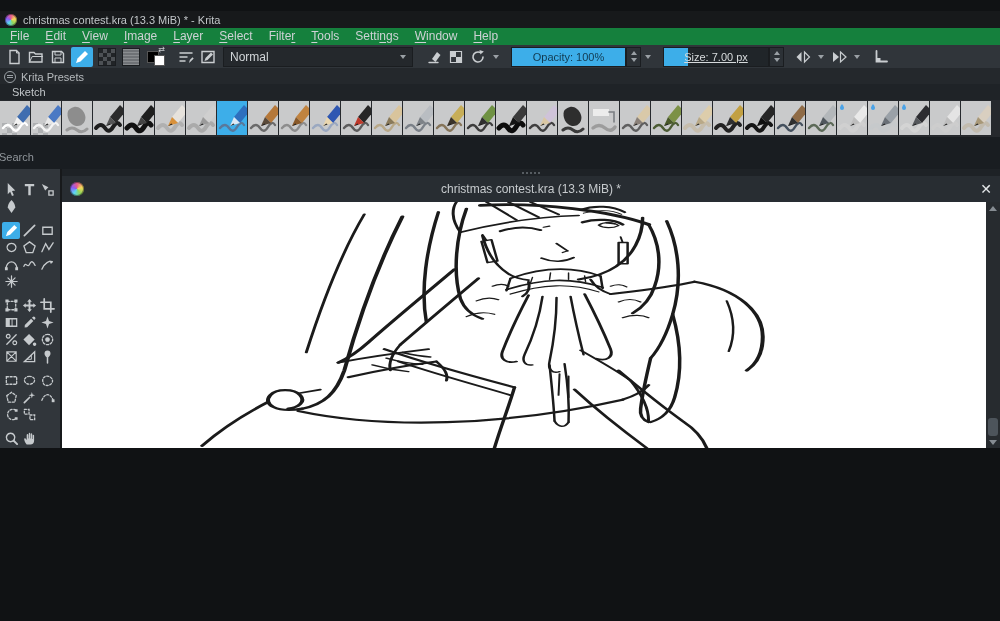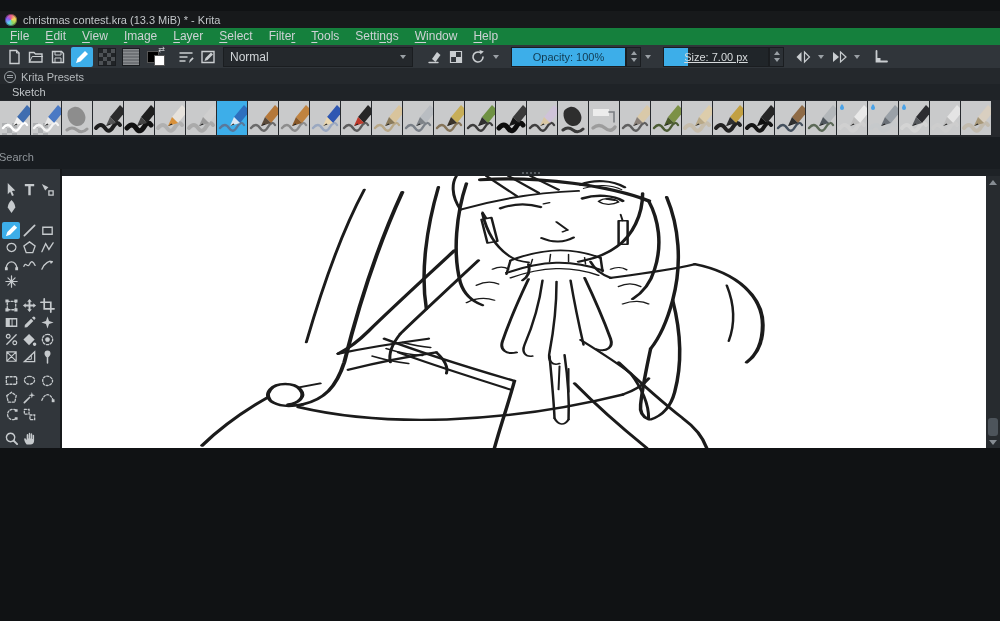--- a/index.html
+++ b/index.html
@@ -779,20 +779,25 @@
     <div class="subarea">
       <div class="handle-row">
         <span class="handle-dots">
             <i></i>
             <i></i>
             <i></i>
             <i></i>
             <i></i>
           </span>
       </div>
+      <div class="subtitle">
+        <span class="krita-logo" style="width:14px;height:14px;z-index:1;"></span>
+        <span class="title">christmas contest.kra (13.3 MiB) *</span>
+        <span class="close">✕</span>
+      </div>
       <div class="canvas-wrap">
         <div class="canvas">
           <svg id="artwork" viewBox="0 0 923 438" preserveAspectRatio="none">
               <path d="M418 6 C478 0 548 16 586 40" fill="none" stroke="#1b1b1b" stroke-width="5" stroke-linecap="round" stroke-linejoin="round"></path>
               <path d="M398 54 C388 30 390 10 394 0" fill="none" stroke="#1b1b1b" stroke-width="3" stroke-linecap="round" stroke-linejoin="round"></path>
               <path d="M398 54 C438 36 478 26 516 24" fill="none" stroke="#1b1b1b" stroke-width="3" stroke-linecap="round" stroke-linejoin="round"></path>
               <path d="M424 0 L454 32" fill="none" stroke="#1b1b1b" stroke-width="3" stroke-linecap="round" stroke-linejoin="round"></path>
               <path d="M446 0 L476 27" fill="none" stroke="#1b1b1b" stroke-width="3" stroke-linecap="round" stroke-linejoin="round"></path>
               <path d="M468 0 L496 22" fill="none" stroke="#1b1b1b" stroke-width="3" stroke-linecap="round" stroke-linejoin="round"></path>
               <path d="M586 40 C596 70 600 110 592 150 C588 172 580 188 570 198" fill="none" stroke="#1b1b1b" stroke-width="3.5" stroke-linecap="round" stroke-linejoin="round"></path>

